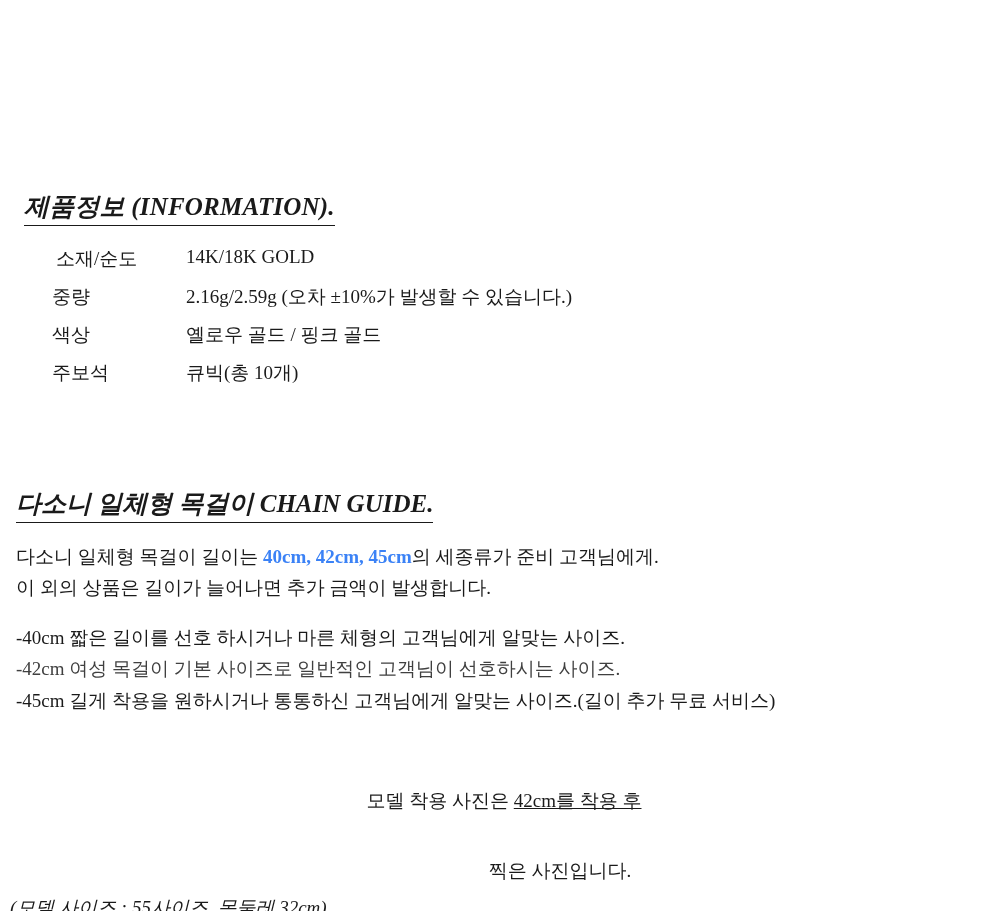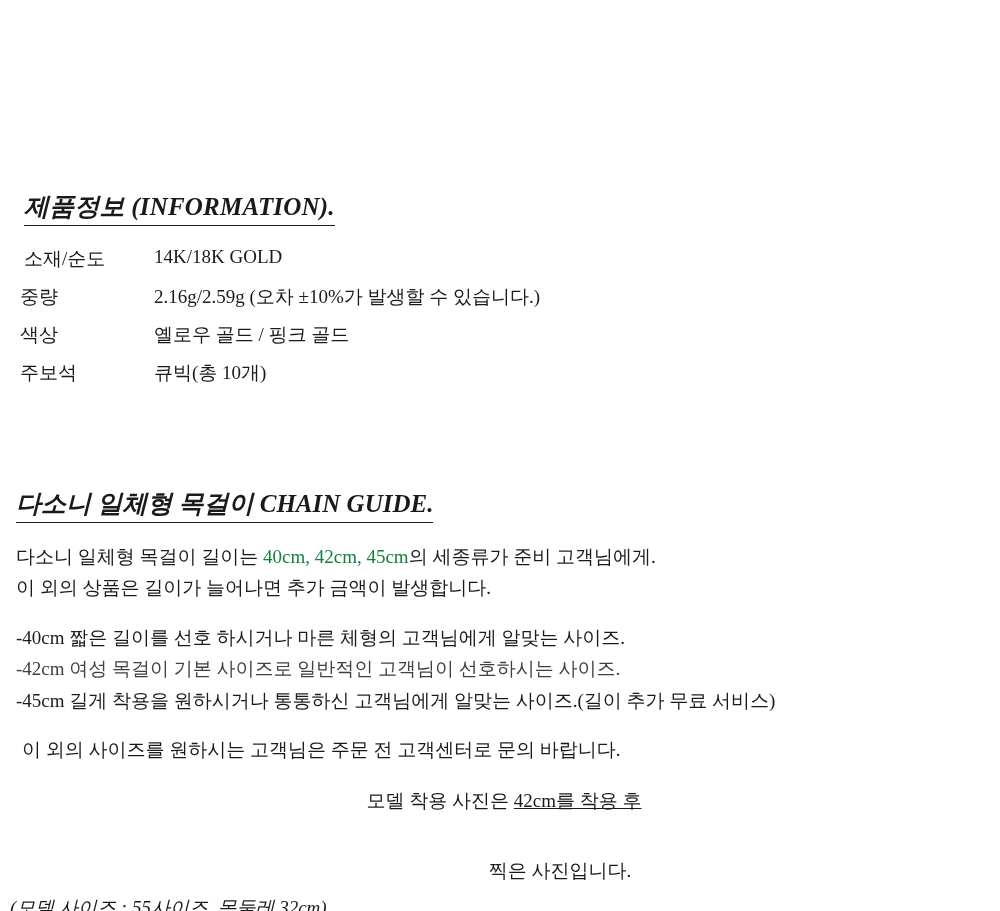--- a/index.html
+++ b/index.html
@@ -32,21 +32,21 @@
     font-style: italic;
     font-weight: 700;
     letter-spacing: 0.2px;
     border-bottom: 1.5px solid #1a1a1a;
     padding-bottom: 2px;
     white-space: nowrap;
   }
 
   .info-table {
     position: absolute;
-    left: 20px;
+    left: 52px;
     top: 240px;
     border-collapse: collapse;
     font-size: 19px;
   }
   .info-table td {
     padding: 6px 0;
     vertical-align: top;
     white-space: nowrap;
   }
   .info-table td.label {
@@ -82,21 +82,22 @@
     line-height: 1.55;
   }
   .guide-body p {
     margin: 0 0 2px 0;
     white-space: nowrap;
   }
   .gap-above {
     margin-top: 20px !important;
   }
   .red {
-    color: #15803d;
+    color: #3b82f6;
+    font-weight: bold;
   }
   .line-red {
     color: #404040;
   }
   .indent-small {
     padding-left: 6px;
   }
 
   
   .model-note {
@@ -161,21 +162,20 @@
   <div class="guide-body">
     <p>
       <span>다소니 일체형 목걸이 길이는 </span><span class="red">40cm, 42cm, 45cm</span><span>의 세종류가 준비 고객님에게.</span>
     </p>
     <p>이 외의 상품은 길이가 늘어나면 추가 금액이 발생합니다.</p>
 
     <p class="gap-above">-40cm 짧은 길이를 선호 하시거나 마른 체형의 고객님에게 알맞는 사이즈.</p>
     <p class="line-red">-42cm 여성 목걸이 기본 사이즈로 일반적인 고객님이 선호하시는 사이즈.</p>
     <p>-45cm 길게 착용을 원하시거나 통통하신 고객님에게 알맞는 사이즈.(길이 추가 무료 서비스)</p>
 
-    <p class="gap-above indent-small">이 외의 사이즈를 원하시는 고객님은 주문 전 고객센터로 문의 바랍니다.</p>
   </div>
 
   <div class="model-note">
     <div class="row1">
       <span>모델 착용 사진은 </span><span class="u">42cm를 착용 후</span>
     </div>
     <div class="row2">찍은 사진입니다.</div>
     <div class="row3">(모델 사이즈 : 55사이즈, 목둘레 32cm)</div>
   </div>
 

